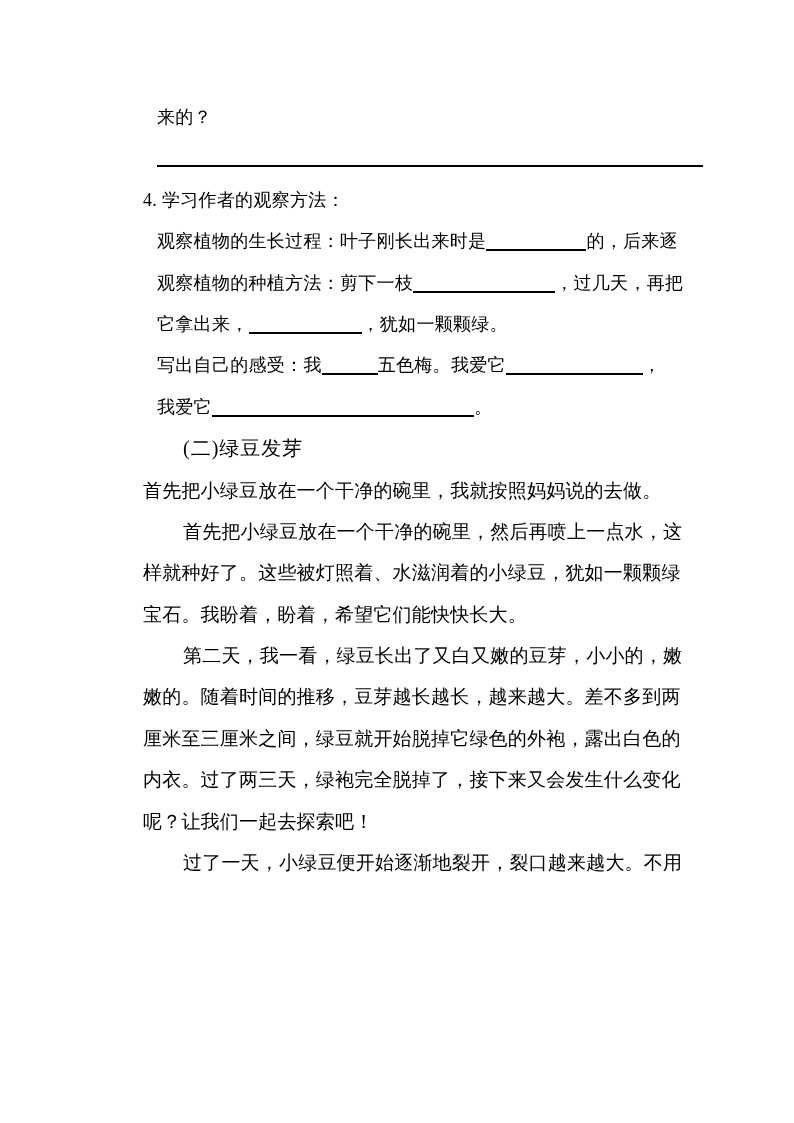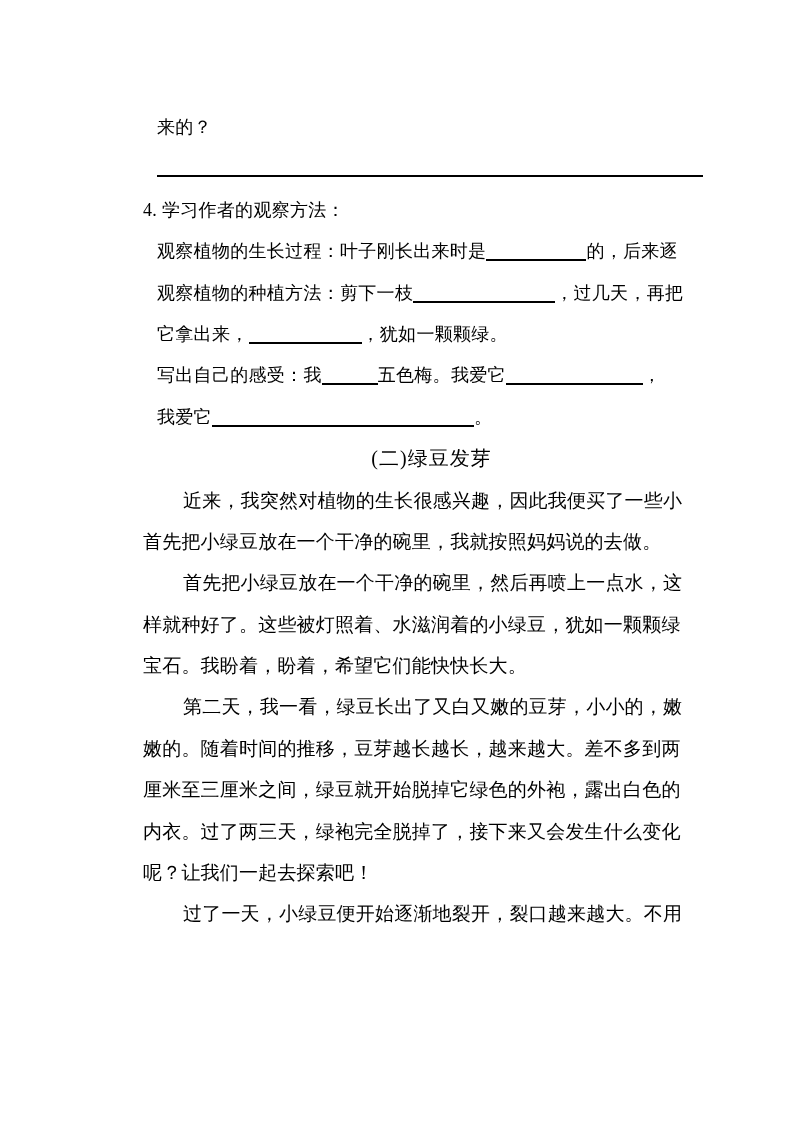--- a/index.html
+++ b/index.html
@@ -17,21 +17,21 @@
     color: #000000;
   }
   .page {
     position: absolute;
     inset: 0;
     background: #ffffff;
   }
   .content {
     position: absolute;
     left: 143px;
-    top: 107px;
+    top: 97px;
     width: 537px;
   }
   .line {
     height: 41.4px;
     line-height: 41.4px;
     white-space: nowrap;
     overflow: visible;
   }
   
   .song {
@@ -46,21 +46,20 @@
   .kai {
     font-size: 19px;
     padding-left: 0;
     letter-spacing: 0.2px;
   }
   .kai.indent {
     padding-left: 40px;
   }
   .heading {
     font-size: 20px;
-    text-align: center;
     padding-left: 40px; 
     letter-spacing: 1px;
   }
   .rule-slot {
     position: relative;
   }
   .rule {
     display: block;
     margin-left: 14px;
     width: 546px;
@@ -83,21 +82,20 @@
       <div class="line rule-slot">
         <span class="rule"></span>
       </div>
       <div class="line song flush"><span>4. 学习作者的观察方法：</span></div>
       <div class="line song"><span>观察植物的生长过程：叶子刚长出来时是</span><span class="blank" style="width: 100px;"></span><span>的，后来逐</span></div>
       <div class="line song"><span>观察植物的种植方法：剪下一枝</span><span class="blank" style="width: 142px;"></span><span>，过几天，再把</span></div>
       <div class="line song"><span>它拿出来，</span><span class="blank" style="width: 113px;"></span><span>，犹如一颗颗绿。</span></div>
       <div class="line song"><span>写出自己的感受：我</span><span class="blank" style="width: 56px;"></span><span>五色梅。我爱它</span><span class="blank" style="width: 137px;"></span><span>，</span></div>
       <div class="line song"><span>我爱它</span><span class="blank" style="width: 262px;"></span><span>。</span></div>
       <div class="line heading"><span>(二)绿豆发芽</span></div>
-      <div class="line kai indent"><span>近来，我突然对植物的生长很感兴趣，因此我便买了一些小</span></div>
       <div class="line kai"><span>首先把小绿豆放在一个干净的碗里，我就按照妈妈说的去做。</span></div>
       <div class="line kai indent"><span>首先把小绿豆放在一个干净的碗里，然后再喷上一点水，这</span></div>
       <div class="line kai"><span>样就种好了。这些被灯照着、水滋润着的小绿豆，犹如一颗颗绿</span></div>
       <div class="line kai"><span>宝石。我盼着，盼着，希望它们能快快长大。</span></div>
       <div class="line kai indent"><span>第二天，我一看，绿豆长出了又白又嫩的豆芽，小小的，嫩</span></div>
       <div class="line kai"><span>嫩的。随着时间的推移，豆芽越长越长，越来越大。差不多到两</span></div>
       <div class="line kai"><span>厘米至三厘米之间，绿豆就开始脱掉它绿色的外袍，露出白色的</span></div>
       <div class="line kai"><span>内衣。过了两三天，绿袍完全脱掉了，接下来又会发生什么变化</span></div>
       <div class="line kai"><span>呢？让我们一起去探索吧！</span></div>
       <div class="line kai indent"><span>过了一天，小绿豆便开始逐渐地裂开，裂口越来越大。不用</span></div>

